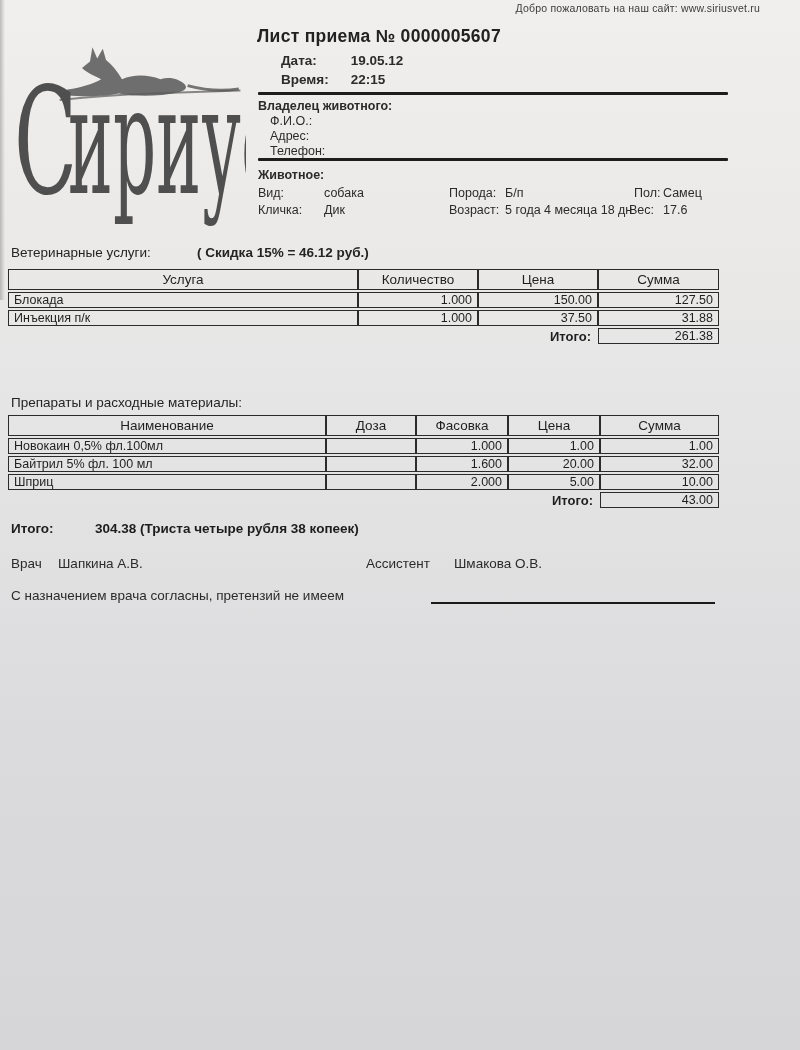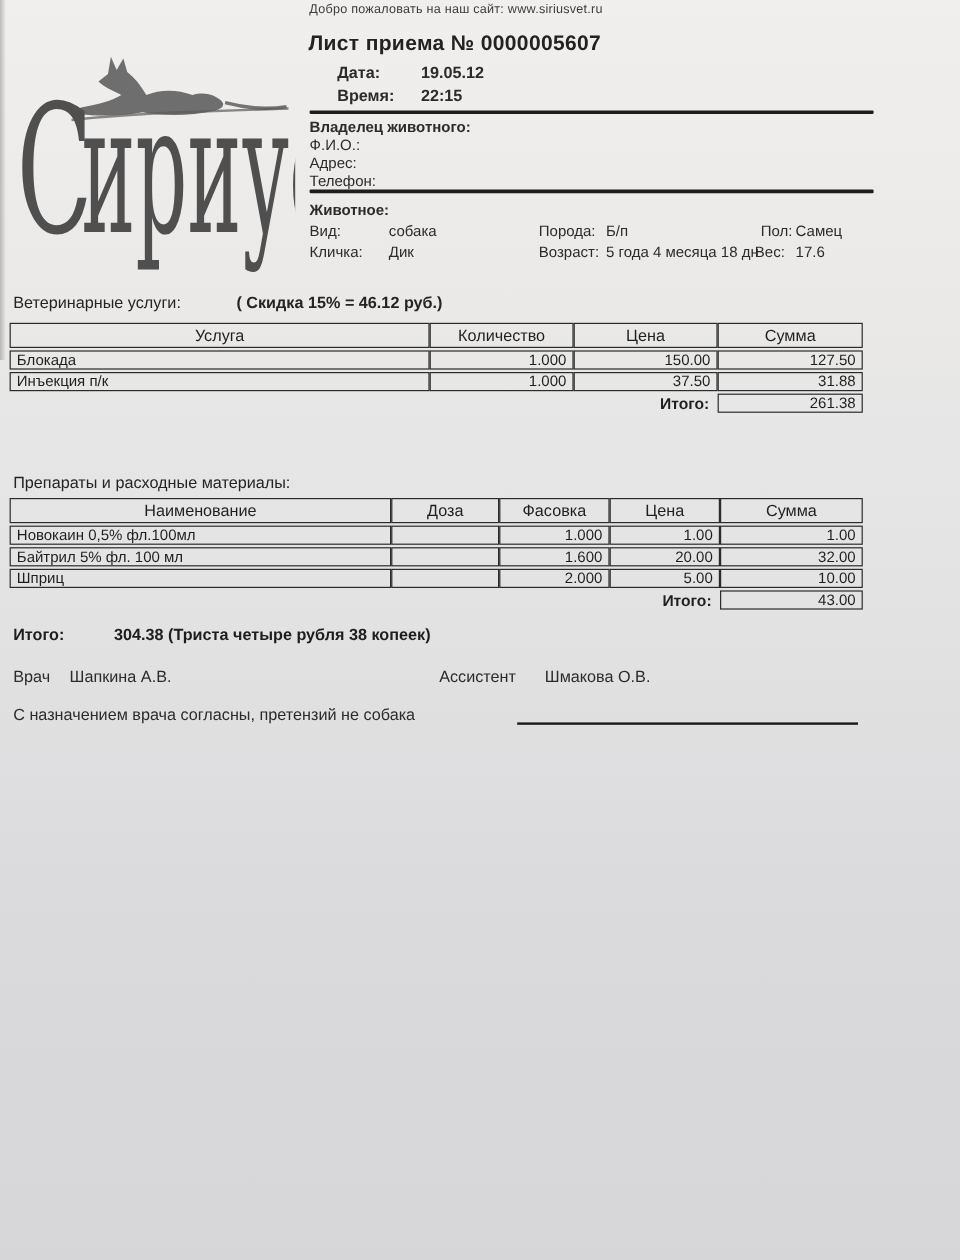--- a/index.html
+++ b/index.html
@@ -5,33 +5,33 @@
   html,body{margin:0;padding:0;}
   body{
     width:800px;height:1050px;position:relative;overflow:hidden;
     font-family:"Liberation Sans",sans-serif;color:#2b2b2b;
     background:linear-gradient(180deg,#f0efed 0%,#eae9e8 25%,#e2e2e3 50%,#dbdbdd 70%,#d6d6d8 100%);
   }
   .page{position:absolute;inset:0;}
   .edge-shade{position:absolute;left:0;top:0;width:5px;height:300px;
     background:linear-gradient(90deg,rgba(90,90,90,.35),rgba(90,90,90,0));}
   
-  .top-links{position:absolute;left:0;top:2px;width:760px;text-align:center;
+  .top-links{position:absolute;left:0;top:2px;width:760px;text-align:right;
     font-size:10.5px;line-height:12px;color:#3c3c3c;letter-spacing:.2px;}
   
   .doc-title{position:absolute;left:257px;top:26px;font-size:17.5px;font-weight:bold;
     letter-spacing:.3px;color:#222;text-align:right;}
   
   .logo{position:absolute;left:8px;top:28px;width:238px;height:212px;}
   
   .rcol{position:absolute;left:258px;width:470px;font-size:12.5px;}
   .row-line{position:relative;height:15px;line-height:15px;}
   .lbl{display:inline-block;}
   .val{display:inline-block;}
-  .kv .lbl{width:66px;}
+  .kv .lbl{width:66px;margin-left:12px;}
   .bold{font-weight:bold;}
   .dt{font-size:13.5px;font-weight:bold;line-height:19px;height:19px;}
   .dt .lbl{width:66px;margin-left:23px;}
   .thick-rule{position:absolute;left:258px;width:470px;height:3px;background:#1d1d1d;border-radius:1px;}
   .abs{position:absolute;top:0;}
   
   .section-caption{position:absolute;left:11px;font-size:13.5px;color:#242424;}
   
   .doc-table{position:absolute;left:8px;border-collapse:separate;border-spacing:0 2px;
     table-layout:fixed;font-size:12.5px;color:#1f1f1f;}
@@ -228,16 +228,16 @@
   </div>
 
   <div class="sign-row" style="top:556px">
     <span class="abs" style="left:0">Врач</span>
     <span class="abs" style="left:47px">Шапкина А.В.</span>
     <span class="abs" style="left:355px">Ассистент</span>
     <span class="abs" style="left:443px">Шмакова О.В.</span>
   </div>
 
   <div class="sign-row" style="top:588px">
-    <span>С назначением врача согласны, претензий не собака</span>
+    <span>С назначением врача согласны, претензий не имеем</span>
     <span class="sig-line"></span>
   </div>
 </div>
 
 </body></html>

